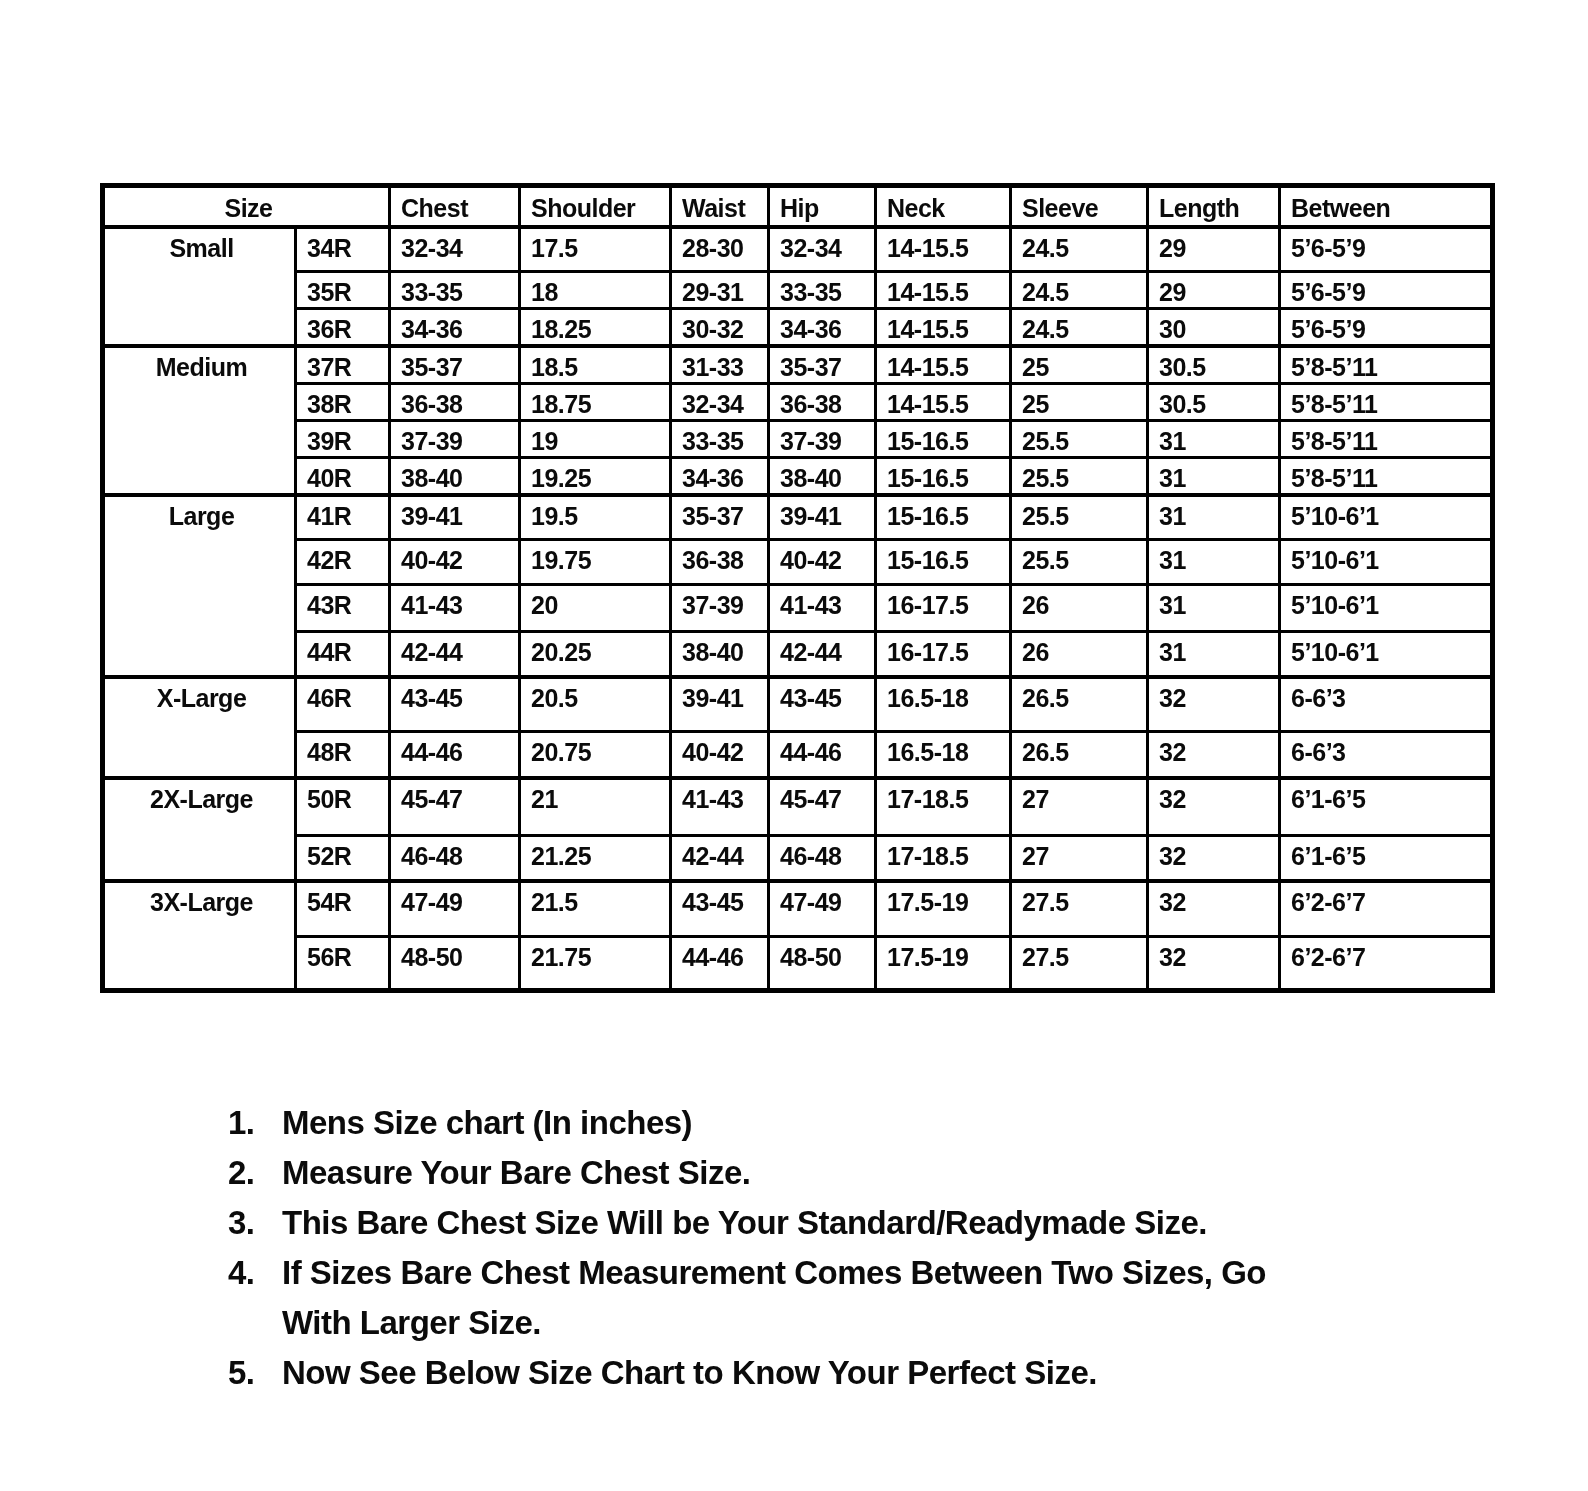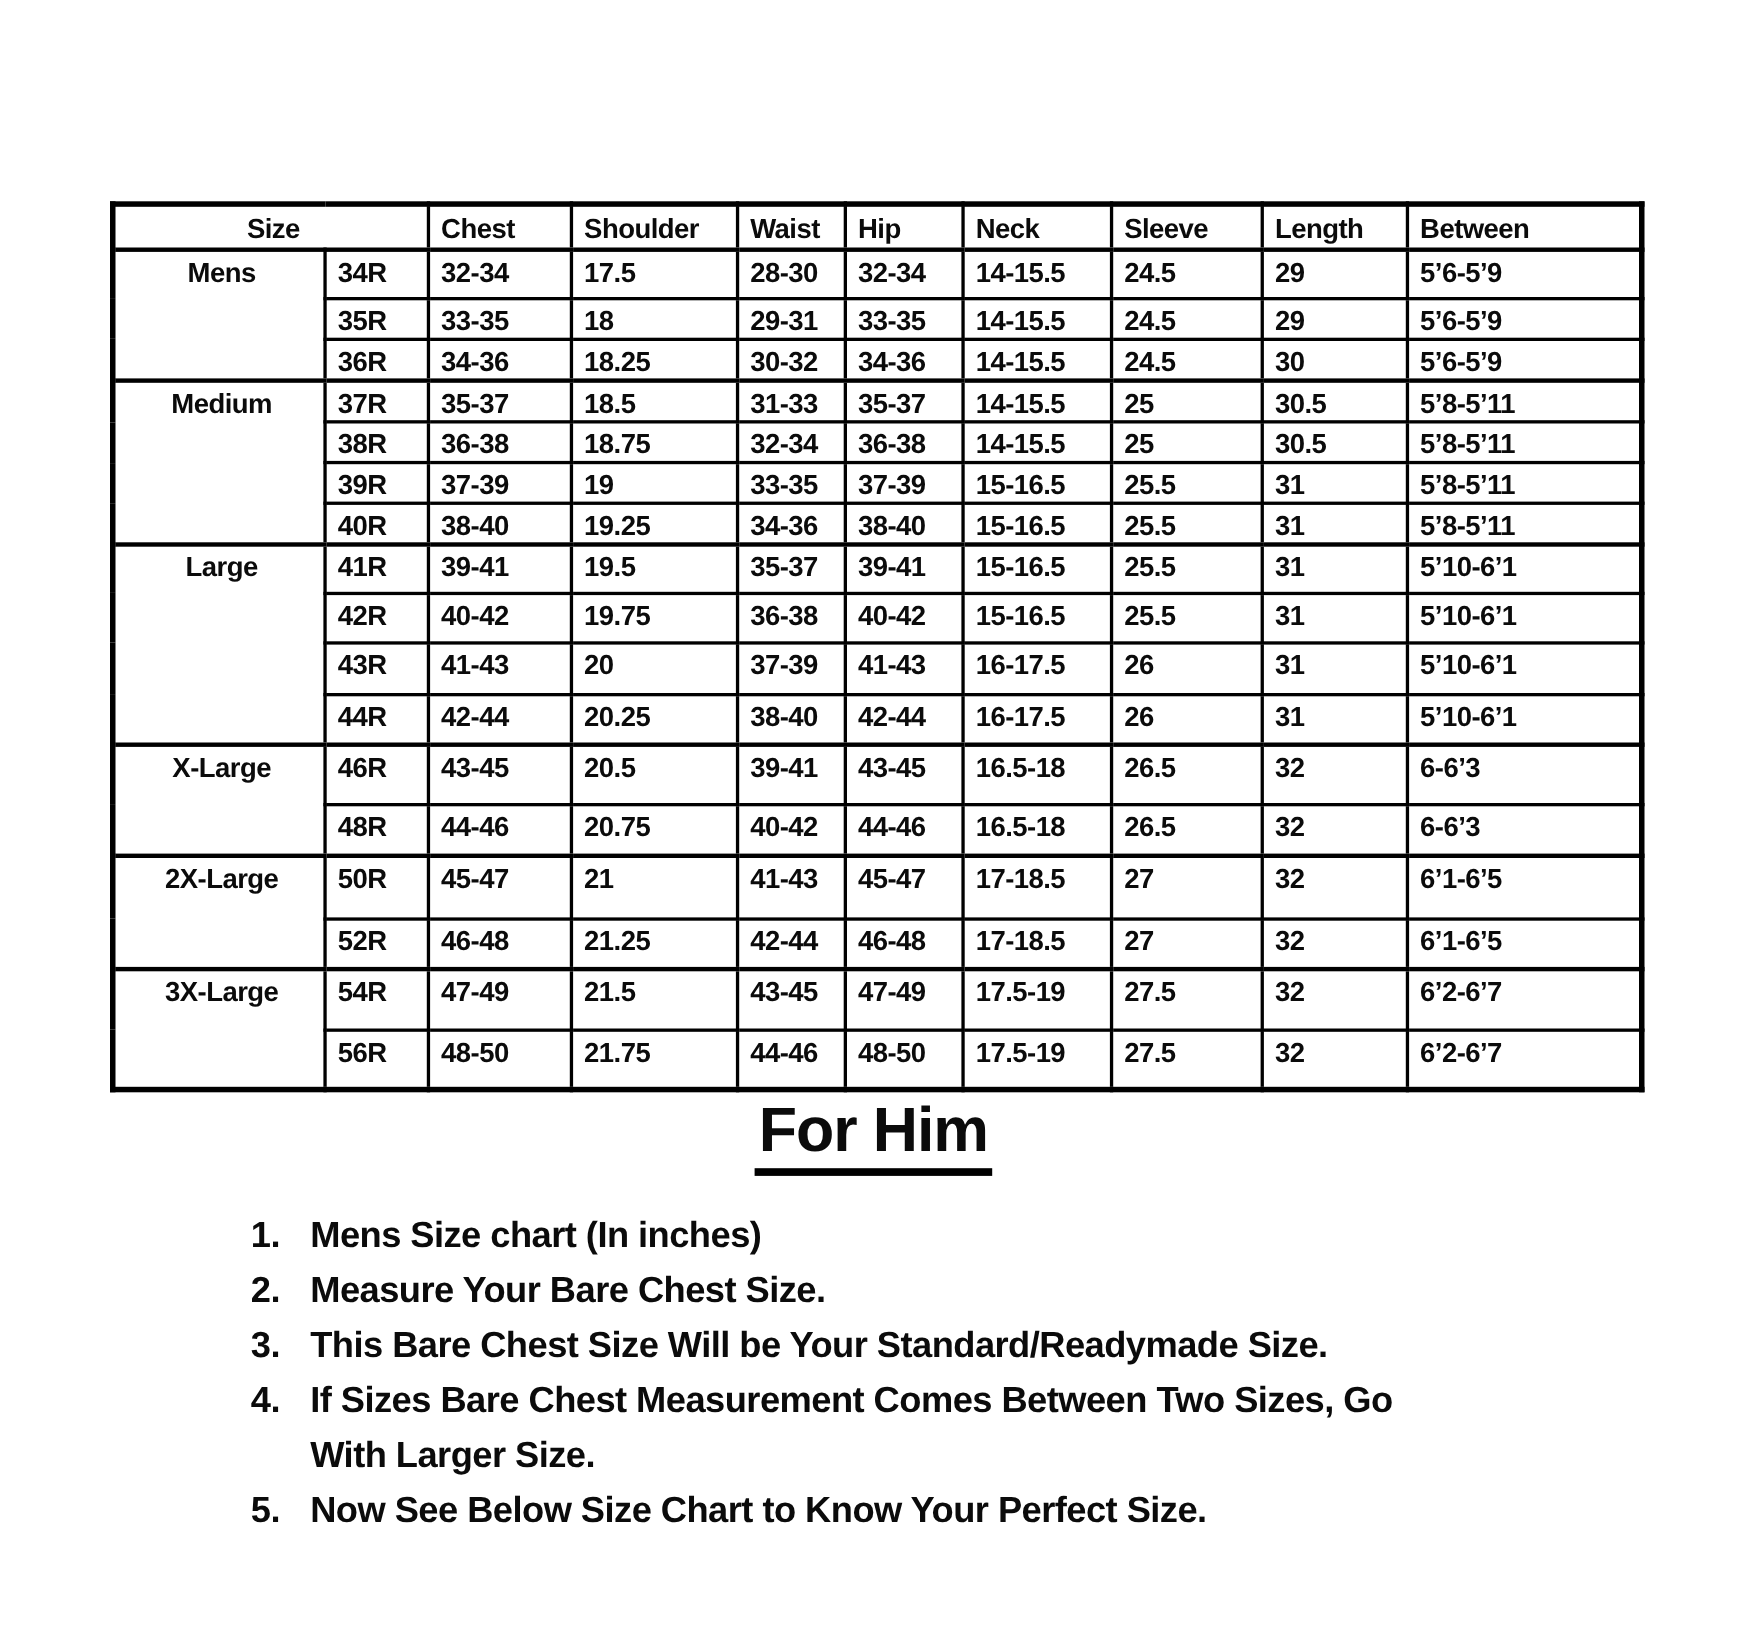--- a/index.html
+++ b/index.html
@@ -122,21 +122,21 @@
             <th>Waist</th>
             <th>Hip</th>
             <th>Neck</th>
             <th>Sleeve</th>
             <th>Length</th>
             <th>Between</th>
           </tr>
         </thead>
       <tbody>
           <tr class="group-start" style="height: 44px;">
-            <td rowspan="3" class="group-label">Mens</td>
+            <td rowspan="3" class="group-label">Small</td>
             <td class="size-code">34R</td>
             <td>32-34</td>
             <td>17.5</td>
             <td>28-30</td>
             <td>32-34</td>
             <td>14-15.5</td>
             <td>24.5</td>
             <td>29</td>
             <td>5’6-5’9</td>
           </tr>
@@ -318,23 +318,20 @@
             <td>48-50</td>
             <td>17.5-19</td>
             <td>27.5</td>
             <td>32</td>
             <td>6’2-6’7</td>
           </tr>
         </tbody>
     </table>
   </div>
 
-  <div class="for-him-wrap">
-    <span class="for-him">For Him</span>
-  </div>
 
   <div class="instructions" id="instructions">
       <div class="instruction-item">
         <span class="instruction-number">1.</span>
         <span class="instruction-text">Mens Size chart (In inches)</span>
       </div>
       <div class="instruction-item">
         <span class="instruction-number">2.</span>
         <span class="instruction-text">Measure Your Bare Chest Size.</span>
       </div>

